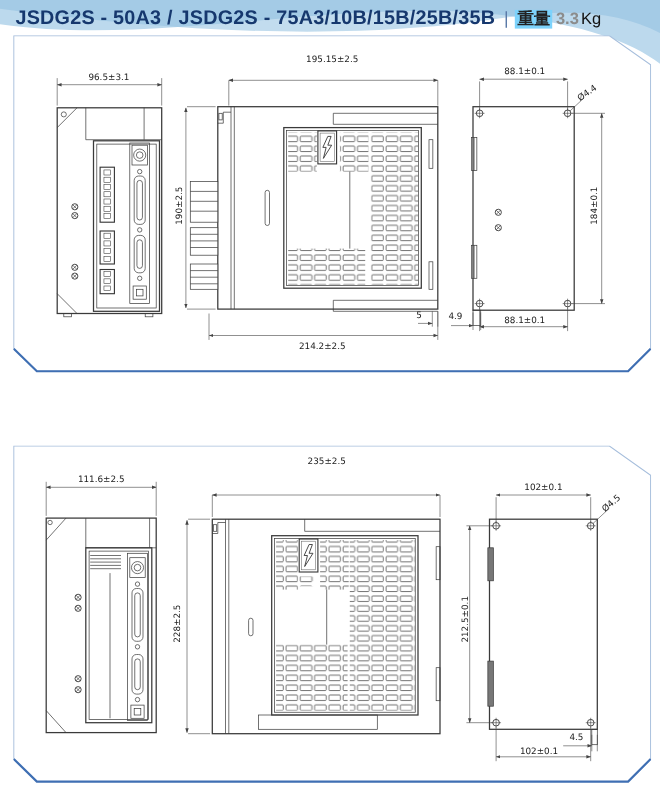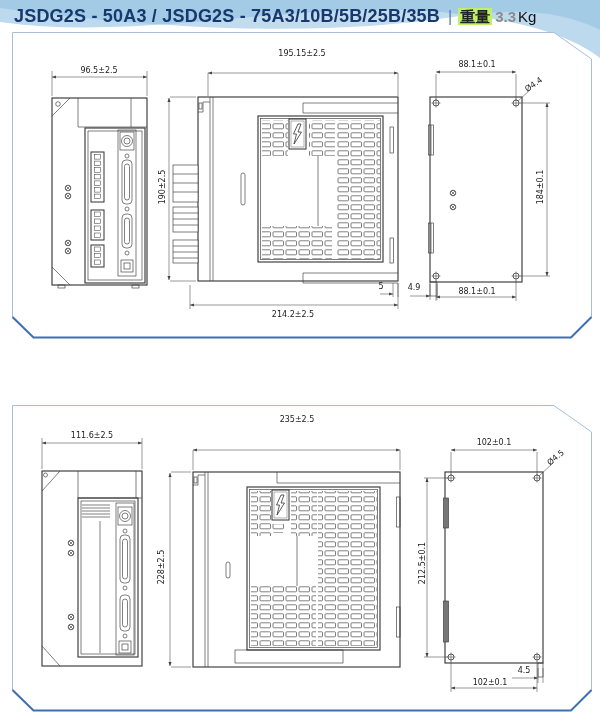--- a/index.html
+++ b/index.html
@@ -2,21 +2,21 @@
 <html><head>
 <meta charset="utf-8">
 <style>
   html,body{margin:0;padding:0;background:#fff;}
   #page{position:relative;width:600px;height:720px;background:#fff;overflow:hidden;
         font-family:"Liberation Sans",sans-serif;}
   .wave{position:absolute;left:0;top:0;z-index:0;}
   .section-title{position:absolute;left:14px;z-index:3;white-space:nowrap;}
   .section-title .models{font-size:18px;font-weight:700;color:#16386e;letter-spacing:0.2px;}
   .section-title .sep{font-size:16px;color:#5a7aa8;margin:0 6px 0 8px;font-weight:400;}
-  .section-title .wlabel{font-size:15px;font-weight:700;color:#222;background:#bef264;padding:0 2px;}
+  .section-title .wlabel{font-size:15px;font-weight:700;color:#222;background:#7dd3fc;padding:0 2px;}
   .section-title .wvalue{font-size:15px;font-weight:700;color:#8c8c8c;margin-left:3px;text-align:right;}
   .section-title .wunit{font-size:15px;font-weight:400;color:#111;margin-left:2px;}
   .panel-svg{position:absolute;z-index:1;}
   .dim{position:absolute;z-index:2;font:8px/1 "DejaVu Sans",sans-serif;color:#222;
        white-space:nowrap;transform:translate(-50%,-50%);}
   .dim.v{transform:translate(-50%,-50%) rotate(-90deg);}
   .dim.d35{transform:translate(-50%,-50%) rotate(-35deg);}
   .dim.d40{transform:translate(-50%,-50%) rotate(-40deg);}
   svg .pnl{fill:#ffffff;stroke:#a6bedc;stroke-width:1;}
   svg .pnlb{fill:none;stroke:#3f6fb3;stroke-width:2;}
@@ -77,21 +77,21 @@
       </g>
     </defs>
   </svg>
 
   <svg class="wave" width="600" height="90">
     <path d="M0,22 C140,42 300,0 440,12 C520,19 572,36 600,58 L600,0 L0,0 Z" fill="#bcd9ed"></path>
     <path d="M0,8 C180,32 330,36 460,16 C520,7 566,12 600,30 L600,0 L0,0 Z" fill="#8fc0e0" opacity="0.55"></path>
   </svg>
 
   <div class="section-title" style="top:6px">
-    <span class="models">JSDG2S - 50A3 / JSDG2S - 75A3/10B/5B/25B/35B</span><span class="sep">|</span><span class="wlabel">重量</span><span class="wvalue">3.3</span><span class="wunit">Kg</span>
+    <span class="models">JSDG2S - 50A3 / JSDG2S - 75A3/10B/15B/25B/35B</span><span class="sep">|</span><span class="wlabel">重量</span><span class="wvalue">3.3</span><span class="wunit">Kg</span>
   </div>
 
   <svg class="panel-svg" style="left:12px;top:32px" width="580" height="307">
     <path class="pnl" d="M0.5,0.5 H542 L579.5,27 V285 L559,305.5 H21.5 L0.5,285 Z"></path>
     <path class="pnlb" d="M579.5,285 L559,305.5 H21.5 L0.5,285"></path>
 
     <g class="art">
       <g class="dg">
         <line x1="40" y1="45" x2="135" y2="45" marker-start="url(#arr)" marker-end="url(#arr)"></line>
         <line x1="40" y1="39" x2="40" y2="64"></line>
@@ -207,21 +207,21 @@
       <use href="#screwg" x="441" y="161"></use>
       <use href="#screwg" x="441" y="175"></use>
       <rect x="416.5" y="93" width="5" height="30"></rect>
         <line x1="419" y1="93" x2="419" y2="123"></line>
       <rect x="416.5" y="191" width="5" height="30"></rect>
         <line x1="419" y1="191" x2="419" y2="221"></line>
       <rect x="418" y="250" width="7" height="14"></rect>
     </g>
   </svg>
 
-  <span class="dim" style="left:99px;top:71px">96.5±2.5</span>
+  <span class="dim" style="left:99px;top:71px">96.5±3.1</span>
   <span class="dim" style="left:302px;top:54px">195.15±2.5</span>
   <span class="dim v" style="left:163px;top:187px">190±2.5</span>
   <span class="dim" style="left:293px;top:315px">214.2±2.5</span>
   <span class="dim" style="left:381px;top:287px">5</span>
   <span class="dim" style="left:414px;top:288px">4.9</span>
   <span class="dim" style="left:477px;top:65px">88.1±0.1</span>
   <span class="dim d35" style="left:534px;top:85px">Ø4.4</span>
   <span class="dim v" style="left:541px;top:187px">184±0.1</span>
   <span class="dim" style="left:477px;top:292px">88.1±0.1</span>
 

